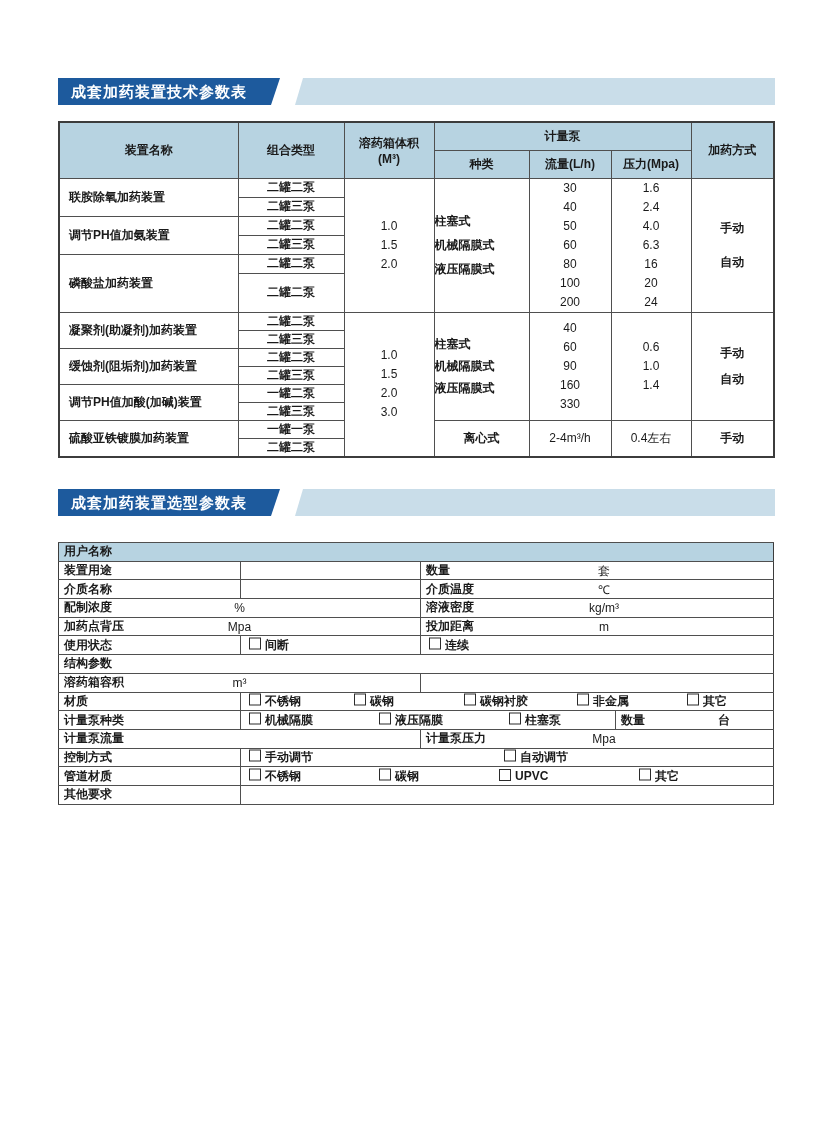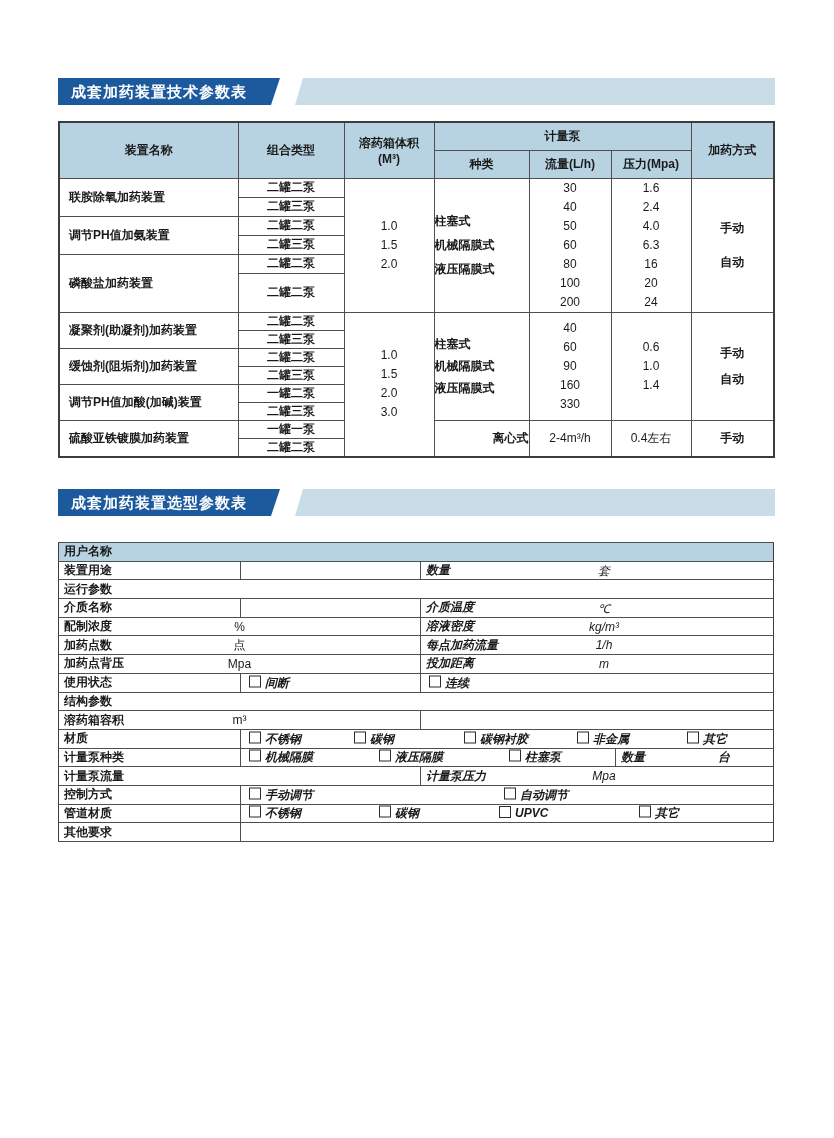--- a/index.html
+++ b/index.html
@@ -22,35 +22,35 @@
                    overflow:hidden; }
   .t1 { border:2px solid #3c3c3c; }
   .t1 tr { height:19px; }
   .t1 tr.hh { height:28px; }
   .t1 tr.h18 { height:18px; }
   .t1 th { background:#b7d3e1; font-weight:bold; font-size:12px; }
   .ml { white-space:pre-line; }
   .t1 .name { text-align:left; padding-left:9px; font-weight:bold; }
   .t1 .combo { font-weight:bold; }
   .t1 .ptype { text-align:left; padding-left:0; line-height:24px; font-weight:bold; }
-  .t1 .ptype2 { text-align:right; padding-left:29px; font-weight:bold; }
+  .t1 .ptype2 { text-align:left; padding-left:29px; font-weight:bold; }
   .t1 .vol { line-height:19px; }
   .t1 .num { line-height:19px; }
   .t1 .dose1 { line-height:34px; font-weight:bold; }
   .t1 .dose2 { line-height:26px; font-weight:bold; }
   .t1 .dose3 { font-weight:bold; }
 
   
   .t2 { position:absolute; left:58px; top:542px; border-collapse:collapse; table-layout:fixed;
         width:715px; font-size:12px; }
   .t2 { border:1.5px solid #3c3c3c; }
   .t2 tr { height:18.7px; }
   .t2 td { border-top:1px solid #4f4f4f; border-bottom:1px solid #4f4f4f; padding:0;
            vertical-align:middle; position:relative; }
-  .t2 .bl { border-left:1px solid #4f4f4f;font-style:italic; }
+  .t2 .bl { border-left:1px solid #4f4f4f; }
   .t2 .lbl { text-align:left; padding-left:5px; font-weight:bold; white-space:nowrap; }
   .t2 .section { background:#b7d3e1; }
   .t2 .cunit { position:absolute; left:52%; top:50%; transform:translate(-50%,-50%); font-weight:normal; }
   .t2 .munit { position:absolute; left:50%; top:50%; transform:translate(-50%,-50%); font-weight:normal; }
   .cbi { position:absolute; top:50%; transform:translateY(-50%); white-space:nowrap; font-weight:bold; }
   .cb { display:inline-block; width:10px; height:10px; border:1.2px solid #2b2b2b; margin-right:4px;
         vertical-align:-1px; background:#fff; }
   .qty-t { position:absolute; left:65%; top:50%; transform:translateY(-50%); font-weight:bold; }
 
   
@@ -217,23 +217,20 @@
 
     <tr>
       <td class="lbl">装置用途</td>
       <td class="bl"></td>
       <td class="bl lbl" colspan="2">
         <span>数量</span>
         <span class="cunit">套</span>
       </td>
     </tr>
 
-    <tr>
-          <td class="lbl" colspan="4">运行参数</td>
-        </tr>
 
     <tr>
       <td class="lbl">介质名称</td>
       <td class="bl"></td>
       <td class="bl lbl" colspan="2">
         <span>介质温度</span>
         <span class="cunit">℃</span>
       </td>
     </tr>
 
@@ -241,30 +238,20 @@
       <td class="lbl" colspan="2">
         <span>配制浓度</span>
         <span class="munit">%</span>
       </td>
       <td class="bl lbl" colspan="2">
         <span>溶液密度</span>
         <span class="cunit">kg/m³</span>
       </td>
     </tr>
 
-    <tr>
-      <td class="lbl" colspan="2">
-        <span>加药点数</span>
-        <span class="munit">点</span>
-      </td>
-      <td class="bl lbl" colspan="2">
-        <span>每点加药流量</span>
-        <span class="cunit">1/h</span>
-      </td>
-    </tr>
 
     <tr>
       <td class="lbl" colspan="2">
         <span>加药点背压</span>
         <span class="munit">Mpa</span>
       </td>
       <td class="bl lbl" colspan="2">
         <span>投加距离</span>
         <span class="cunit">m</span>
       </td>

